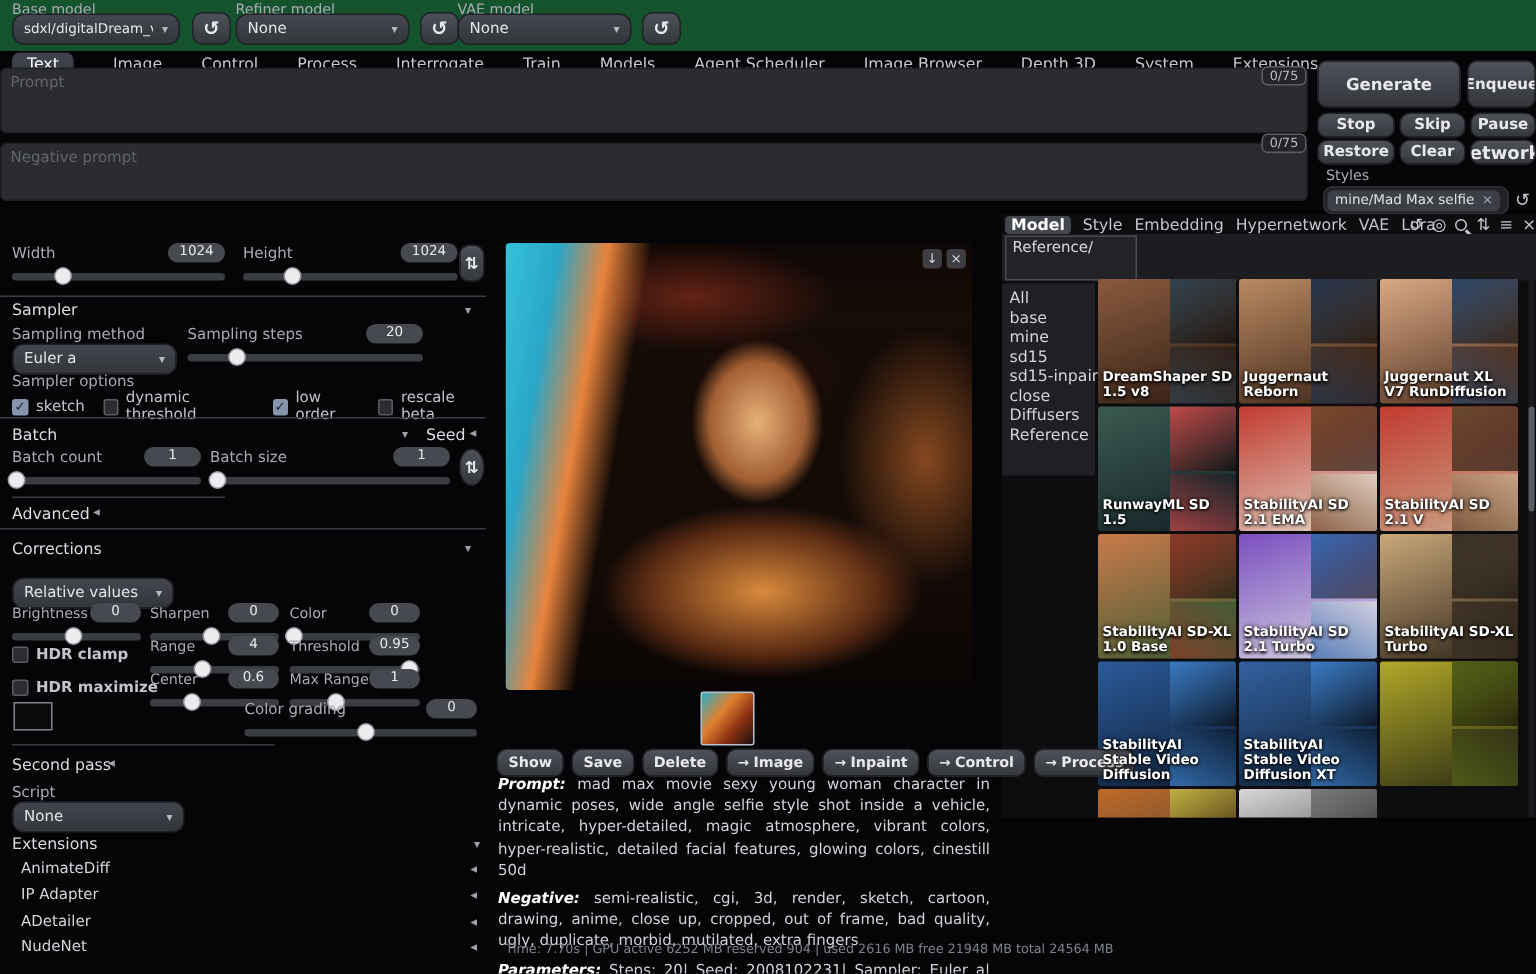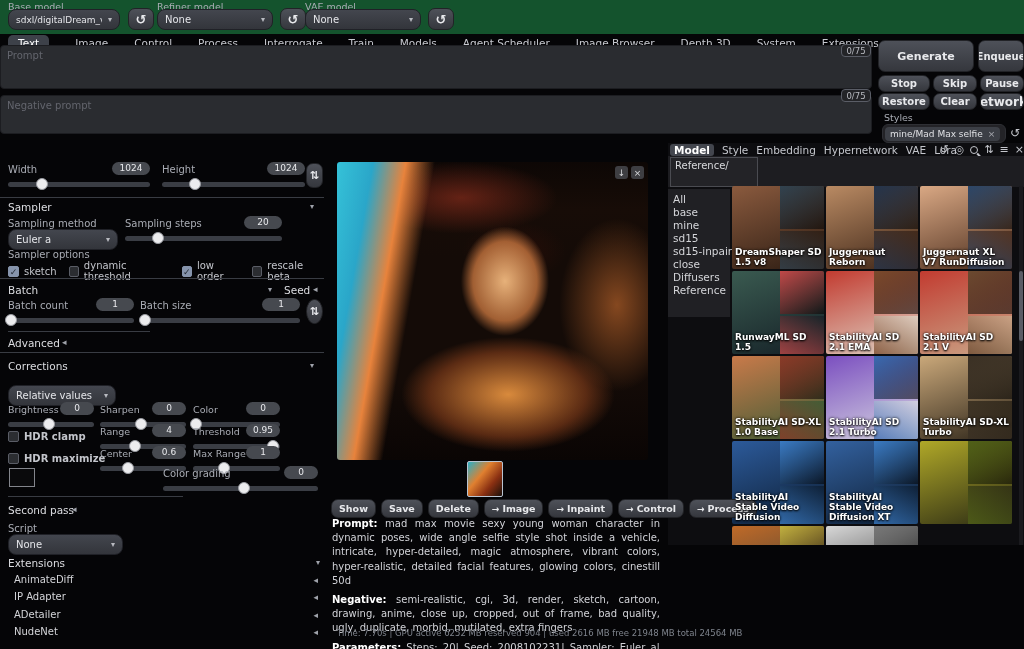--- a/index.html
+++ b/index.html
@@ -157,21 +157,21 @@
   }
   #viewer-btns { position:absolute; left:1px; top:339px; width:329px; display:flex; gap:5px; }
   #viewer-btns .vbtn {
     position:relative; background:linear-gradient(#4e5159,#35373d);
     border:1px solid #222327; border-radius:7px; color:#e8e9ec;
     font-size:9.5px; font-weight:bold; padding:3px 7px; display:flex; gap:3px; align-items:center; cursor:pointer;
   }
   .arrow-pre { font-weight:bold; font-size:9px; }
   #gen-text { position:absolute; left:2px; top:357px; width:328px; color:#d2d3d8; }
   #gen-text p { margin-bottom:5px; line-height:1.42; text-align:justify; }
-  #gen-text .lbl { font-weight:bold; color:#fff; }
+  #gen-text .lbl { font-weight:bold; color:#fff;font-style:italic; }
   #status { left:337px; top:628px; width:560px; color:#7e838c; font-size:8.5px; }
 
   
   .ext-row { position:absolute; left:14px; right:6px; display:flex; justify-content:space-between; align-items:center; color:#d4d5d9; cursor:pointer; }
 </style>
 </head>
 <body>
 
 <div id="topbar" class="abs">
   <span class="tb-label" style="left:8px">Base model</span>

